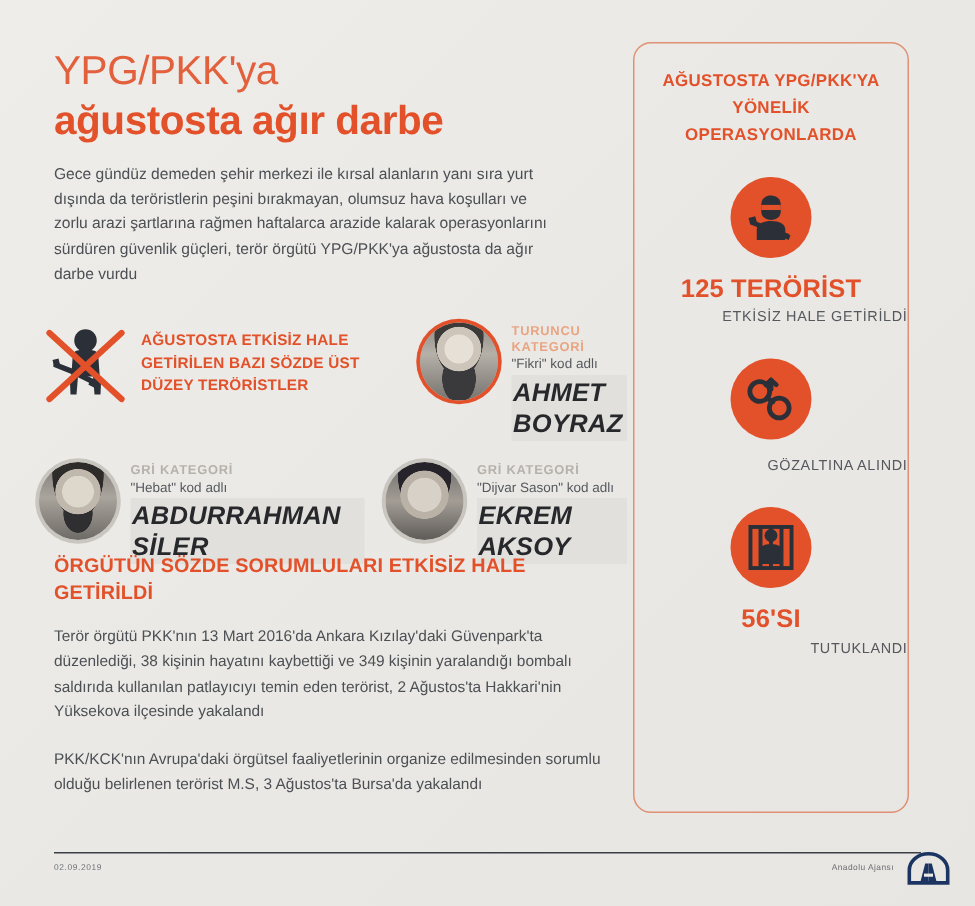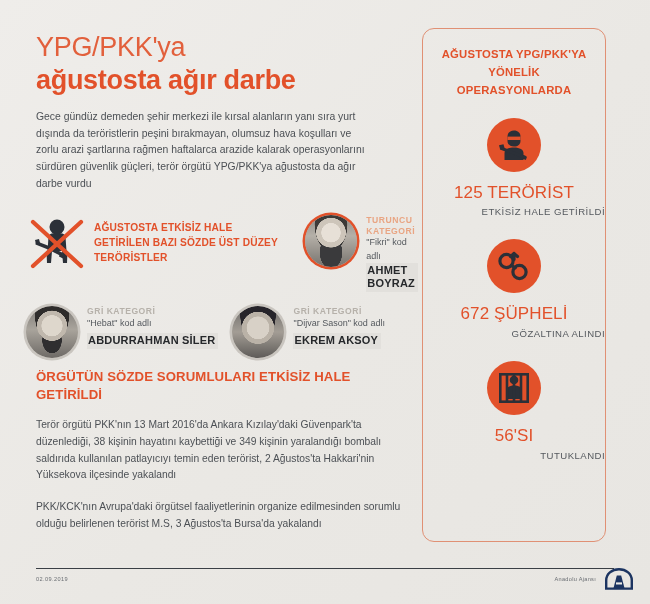--- a/index.html
+++ b/index.html
@@ -140,28 +140,29 @@
     line-height: 1.25;
   }
   .cat-orange { color: #e9a583; }
   .cat-grey { color: #b6b1aa; }
   .code-name {
     font-size: 9px;
     color: #55595e;
     line-height: 1.45;
   }
   .real-name {
-    font-size: 11px;
+    font-size: 17px;
     font-weight: 700;
     color: #26282b;
     letter-spacing: 0.2px;
     line-height: 1.25;
     background: #e2e0dc;
     display: inline-block;
     padding: 1px 3px 1px 1px;
+    font-style: italic;
   }
 
   
   .bottom-block {
     position: absolute;
     left: 36px;
     top: 368px;
     width: 368px;
   }
   .sub-head {
@@ -213,21 +214,21 @@
     border-radius: 50%;
     background: #e2512a;
     margin: 0 auto 12px auto;
     display: flex;
     align-items: center;
     justify-content: center;
   }
   .stat-circle svg { display: block; }
   .stat-number {
     font-size: 17px;
-    font-weight: 400;
+    font-weight: 700;
     color: #e2512a;
     letter-spacing: 0.1px;
     line-height: 1.1;
   }
   .stat-caption {
     font-size: 9.6px;
     color: #55595e;
     letter-spacing: 0.45px;
     margin-top: 4px;
     text-align: right;
@@ -374,21 +375,20 @@
         <svg width="34" height="34" viewBox="0 0 34 34" aria-hidden="true">
           <g fill="none" stroke="#2b3038" stroke-width="3.2">
             <circle cx="9.5" cy="12" r="6.6"></circle>
             <circle cx="22.5" cy="23" r="6.6"></circle>
             <path d="M13.5 7.5 L17 4.5 L20.5 7.5" stroke-linecap="round"></path>
             <path d="M17 4.6 L17 10.5" stroke-linecap="round"></path>
             <path d="M14.3 16.4 L18.3 18.8" stroke-linecap="round"></path>
           </g>
         </svg>
       </div>
-      <div class="stat-number">672 ŞÜPHELİ</div>
       <div class="stat-caption">GÖZALTINA ALINDI</div>
     </div>
 
     <div class="stat stat-3">
       <div class="stat-circle">
         <svg width="34" height="34" viewBox="0 0 34 34" aria-hidden="true">
           <g fill="#2b3038">
             <circle cx="17" cy="9" r="4.3"></circle>
             <path d="M9 28 L9 19.5 C9 16.6 12.5 14.6 17 14.6 C21.5 14.6 25 16.6 25 19.5 L25 28 Z"></path>
           </g>

